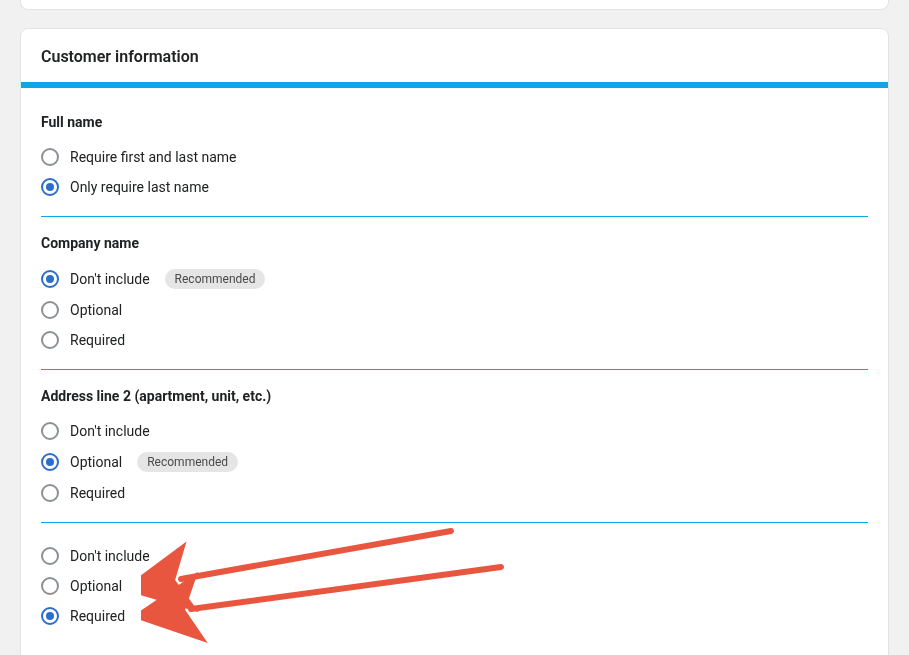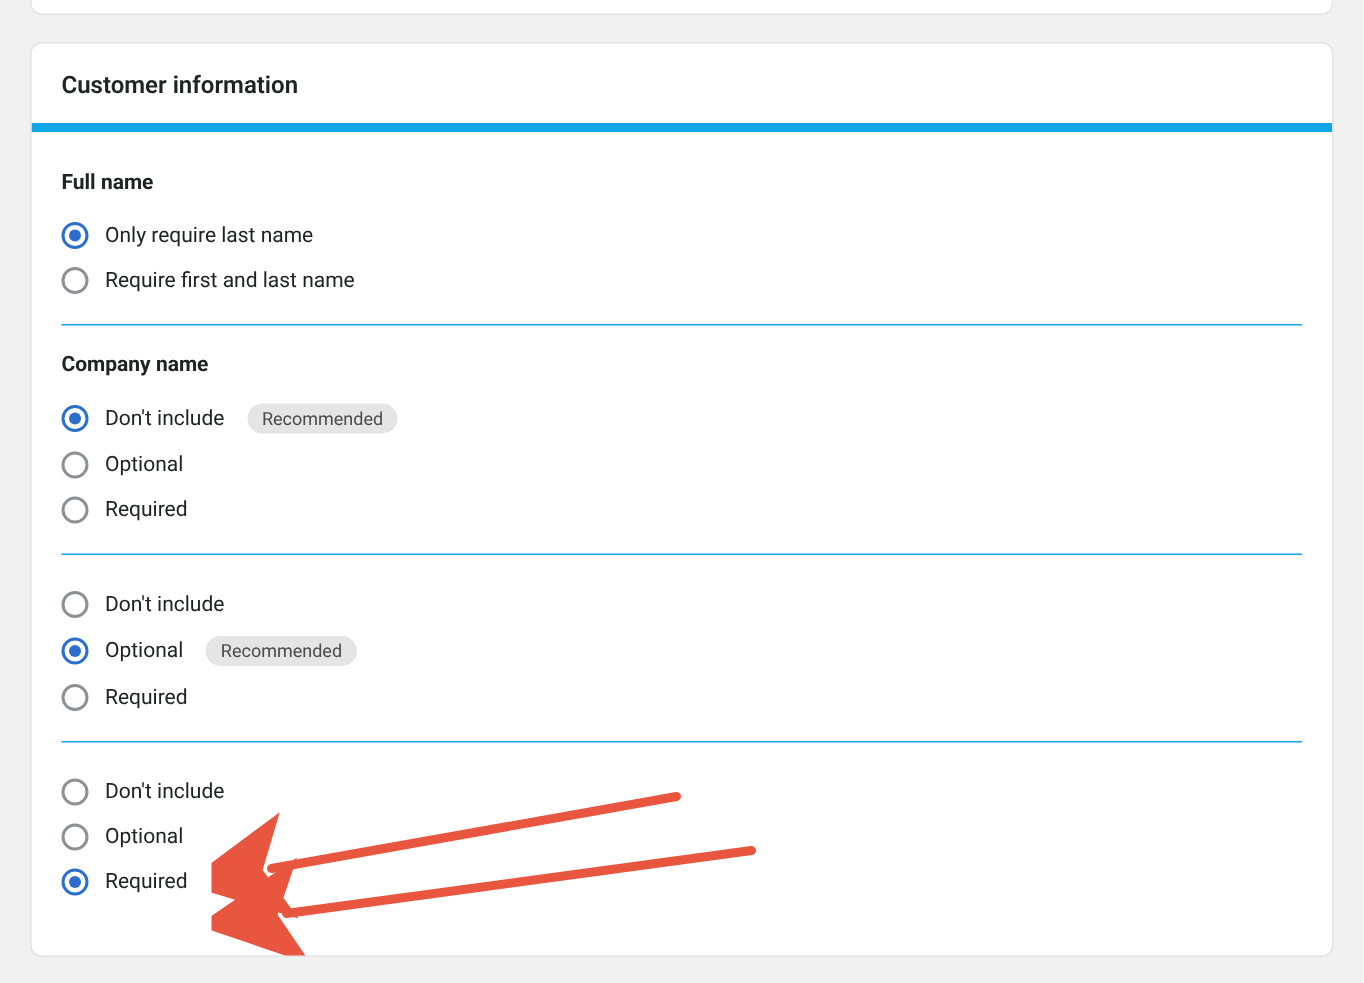--- a/index.html
+++ b/index.html
@@ -106,26 +106,26 @@
 
 <div class="card" style="position:relative;">
   <div class="card-header">
     <h2 class="card-title">Customer information</h2>
   </div>
   <div class="card-body">
 
     <div class="section">
       <div class="section-label">Full name</div>
       <div class="option-row">
+        <span class="radio"></span>
+        <span class="option-label">Require first and last name</span>
+      </div>
+      <div class="option-row">
         <span class="radio selected"></span>
         <span class="option-label">Only require last name</span>
-      </div>
-      <div class="option-row">
-        <span class="radio"></span>
-        <span class="option-label">Require first and last name</span>
       </div>
     </div>
 
     <div class="section">
       <div class="section-label">Company name</div>
       <div class="option-row">
         <span class="radio selected"></span>
         <span class="option-label">Don't include</span>
         <span class="badge">Recommended</span>
       </div>
@@ -133,20 +133,21 @@
         <span class="radio"></span>
         <span class="option-label">Optional</span>
       </div>
       <div class="option-row">
         <span class="radio"></span>
         <span class="option-label">Required</span>
       </div>
     </div>
 
     <div class="section">
+      <div class="section-label">Address line 2 (apartment, unit, etc.)</div>
       <div class="option-row">
         <span class="radio"></span>
         <span class="option-label">Don't include</span>
       </div>
       <div class="option-row">
         <span class="radio selected"></span>
         <span class="option-label">Optional</span>
         <span class="badge">Recommended</span>
       </div>
       <div class="option-row">

